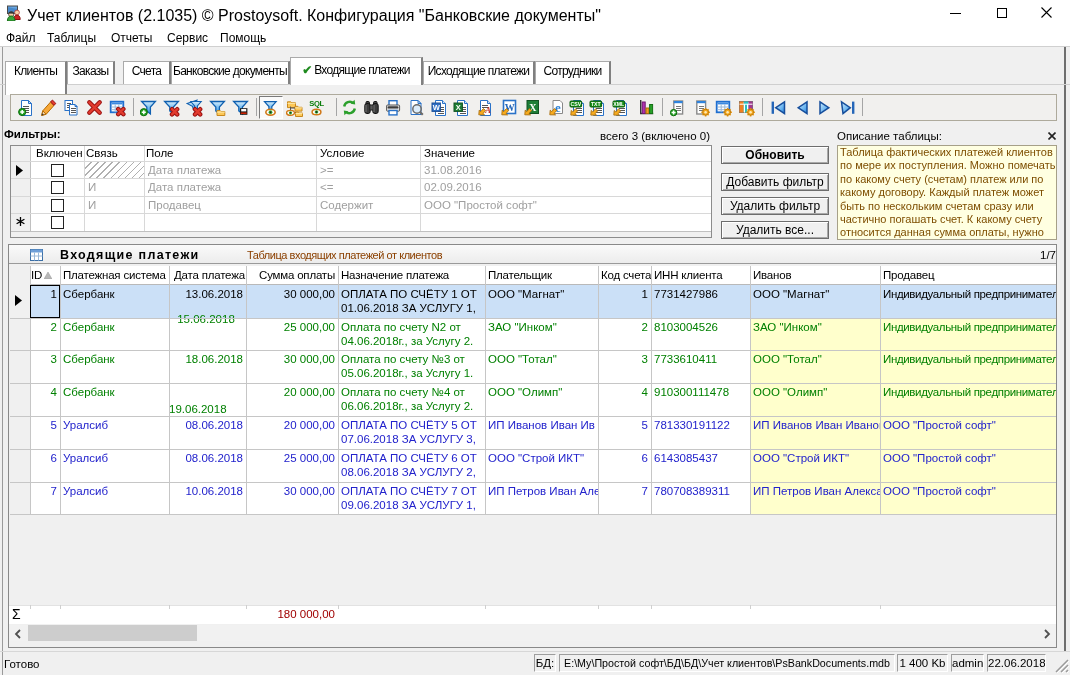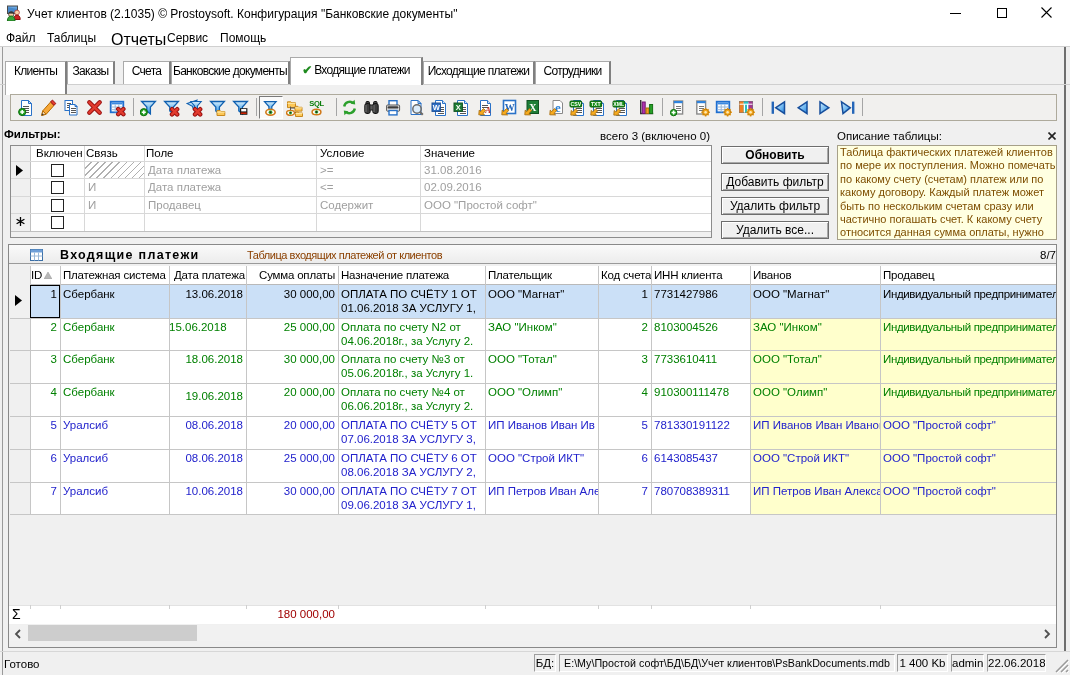--- a/index.html
+++ b/index.html
@@ -31,30 +31,30 @@
 <svg class="a" style="left:6px;top:5px" width="16" height="16" viewBox="0 0 16 16">
     <rect x="1" y="0.5" width="11" height="8.5" fill="#4a4a4a"></rect>
     <rect x="2" y="1.5" width="9" height="6.5" fill="#6aa6e0"></rect>
     <path d="M2 2.2l9 1.5v4H2z" fill="#3a7ec2" opacity=".7"></path>
     <circle cx="11" cy="7.5" r="2.4" fill="#f8d0a8" stroke="#a33" stroke-width=".8"></circle>
     <path d="M7.8 14.5c0-3 1.4-4.4 3.2-4.4s3.2 1.4 3.2 4.4z" fill="#cc2222" stroke="#881111"></path>
     <circle cx="5.2" cy="9.3" r="2.6" fill="#f8d0a8" stroke="#333" stroke-width=".8"></circle>
     <path d="M5.2 6.6c-1.6 0-2.8.8-2.8 2l5.6.2c.2-1.4-1.2-2.2-2.8-2.2z" fill="#333"></path>
     <path d="M1.4 16c0-3.4 1.7-5 3.8-5s3.8 1.6 3.8 5z" fill="#3aa63a" stroke="#1c701c"></path>
   </svg>
-<div class="a" style="left:27px;top:7px;font-size:12px">Учет клиентов (2.1035) © Prostoysoft. Конфигурация "Банковские документы"</div>
+<div class="a" style="left:27px;top:7px;font-size:16px">Учет клиентов (2.1035) © Prostoysoft. Конфигурация "Банковские документы"</div>
 <div class="a" style="left:950px;top:13px;width:11px;height:1px;background:#000"></div>
 <div class="a" style="left:997px;top:8px;width:10px;height:10px;border:1px solid #000"></div>
 <svg class="a" style="left:1041px;top:7px" width="11" height="11" viewBox="0 0 11 11">
     <path d="M0.5 0.5l10 10M10.5 0.5l-10 10" stroke="#000" stroke-width="1.1"></path>
   </svg>
 <div class="a" style="left:0;top:28px;width:1070px;height:19px;background:#fff;border-bottom:1px solid #d0d0d0"></div>
 <div class="a" style="left:6px;top:31px;font-size:12px">Файл</div>
 <div class="a" style="left:47px;top:31px;font-size:12px">Таблицы</div>
-<div class="a" style="left:111px;top:31px;font-size:16px">Отчеты</div>
+<div class="a" style="left:111px;top:31px;font-size:12px">Отчеты</div>
 <div class="a" style="left:167px;top:31px;font-size:12px">Сервис</div>
 <div class="a" style="left:220px;top:31px;font-size:12px">Помощь</div>
 <div class="a" style="left:2px;top:47px;width:1px;height:628px;background:#9a9a9a"></div>
 <div class="a" style="left:1064px;top:47px;width:2px;height:604px;background:#6f6f6f"></div>
 <div class="a" style="left:0;top:84px;width:1070px;height:1px;background:#cfcfcf"></div>
 <div class="tab" style="left:5px;top:61px;width:62px;height:34px;line-height:19px">Клиенты</div>
 <div class="tab" style="left:67px;top:61px;width:48px;height:23px;line-height:19px">Заказы</div>
 <div class="tab" style="left:123px;top:61px;width:48px;height:23px;line-height:19px">Счета</div>
 <div class="tab" style="left:171px;top:61px;width:119px;height:23px;line-height:19px">Банковские документы</div>
 <div class="tab" style="left:290px;top:57px;width:133px;height:28px;line-height:24px"><span style="color:#1e8a1e;font-weight:bold">✔</span> Входящие платежи</div>
@@ -343,21 +343,21 @@
 <div class="a" style="left:837px;top:145px;width:220px;height:95px;background:#ffffe1;border:1px solid #a6a088;padding:0 2px;font-size:11px;line-height:13.4px;color:#7e4e00;overflow:hidden;white-space:nowrap">Таблица фактических платежей клиентов<br>по мере их поступления. Можно помечать<br>по какому счету (счетам) платеж или по<br>какому договору. Каждый платеж может<br>быть по нескольким счетам сразу или<br>частично погашать счет. К какому счету<br>относится данная сумма оплаты, нужно</div>
 <div class="a" style="left:8px;top:244px;width:1049px;height:404px;background:#f0f0f0;border:1px solid #898989"></div>
 <div class="a" style="left:9px;top:245px;width:1047px;height:19px;background:linear-gradient(#fafafa,#ececec);border-bottom:1px solid #9a9a9a"></div>
 <svg class="a" style="left:30px;top:249px" width="13" height="13" viewBox="0 0 13 13">
     <rect x="0.5" y="0.5" width="12" height="11" fill="#fff" stroke="#3a6ea5"></rect>
     <rect x="0.5" y="0.5" width="12" height="3" fill="#6f9fd8"></rect>
     <path d="M0.5 7h12M4.5 3.5v8M8.5 3.5v8" stroke="#9ab8d8"></path>
   </svg>
 <div class="a" style="left:60px;top:248px;font-weight:bold;font-size:12.5px;letter-spacing:1.3px">Входящие платежи</div>
 <div class="a" style="left:247px;top:249px;font-size:11px;letter-spacing:-0.45px;color:#8b4000">Таблица входящих платежей от клиентов</div>
-<div class="a" style="left:1040px;top:249px;font-size:11.5px">8/7</div>
+<div class="a" style="left:1040px;top:249px;font-size:11.5px">1/7</div>
 <div class="a" style="left:10px;top:266px;width:1046px;height:19px;background:#fff;border-bottom:1px solid #b9b9b9"></div>
 <div class="a" style="left:10px;top:266px;width:20px;height:19px;background:#f0f0f0"></div>
 <div class="a" style="left:10px;top:285px;width:1046px;height:229px;background:#fff"></div>
 <div class="a" style="left:10px;top:285px;width:20px;height:229px;background:#f0f0f0"></div>
 <div class="a" style="left:750px;top:318px;width:306px;height:196px;background:#ffffcc"></div>
 <div class="a" style="left:30px;top:285px;width:1026px;height:33px;background:#cbe0f7"></div>
 <div class="a" style="left:30px;top:285px;width:30px;height:33px;border:1px solid #000;background:#cbe0f7"></div>
 <svg class="a" style="left:14px;top:295px" width="9" height="12" viewBox="0 0 9 12">
     <path d="M1 0l7 5.5L1 11z" fill="#000"></path>
   </svg>
@@ -379,41 +379,41 @@
 <div class="cell" style="left:169px;top:287px;width:74px;text-align:right;color:#000">13.06.2018</div>
 <div class="cell" style="left:246px;top:287px;width:89px;text-align:right;color:#000">30 000,00</div>
 <div class="cell" style="left:341px;top:287px;width:144px;color:#000;white-space:normal">ОПЛАТА ПО СЧЁТУ 1 ОТ<br>01.06.2018 ЗА УСЛУГУ 1,</div>
 <div class="cell" style="left:488px;top:287px;width:110px;color:#000">ООО "Магнат"</div>
 <div class="cell" style="left:598px;top:287px;width:50px;text-align:right;color:#000">1</div>
 <div class="cell" style="left:654px;top:287px;width:96px;color:#000">7731427986</div>
 <div class="cell" style="left:753px;top:287px;width:127px;color:#000">ООО "Магнат"</div>
 <div class="cell" style="left:883px;top:287px;width:173px;color:#000;letter-spacing:-0.35px">Индивидуальный предприниматель</div>
 <div class="cell" style="left:30px;top:320px;width:27px;text-align:right;color:#008000">2</div>
 <div class="cell" style="left:63px;top:320px;width:103px;color:#008000">Сбербанк</div>
-<div class="cell" style="left:169px;top:320px;width:74px;text-align:left;color:#008000">15.06.2018</div>
+<div class="cell" style="left:169px;top:312px;width:74px;text-align:center;color:#008000">15.06.2018</div>
 <div class="cell" style="left:246px;top:320px;width:89px;text-align:right;color:#008000">25 000,00</div>
 <div class="cell" style="left:341px;top:320px;width:144px;color:#008000;white-space:normal">Оплата по счету N2 от<br>04.06.2018г., за Услугу 2.</div>
 <div class="cell" style="left:488px;top:320px;width:110px;color:#008000">ЗАО "Инком"</div>
 <div class="cell" style="left:598px;top:320px;width:50px;text-align:right;color:#008000">2</div>
 <div class="cell" style="left:654px;top:320px;width:96px;color:#008000">8103004526</div>
 <div class="cell" style="left:753px;top:320px;width:127px;color:#008000">ЗАО "Инком"</div>
 <div class="cell" style="left:883px;top:320px;width:173px;color:#008000;letter-spacing:-0.35px">Индивидуальный предприниматель</div>
 <div class="cell" style="left:30px;top:352px;width:27px;text-align:right;color:#008000">3</div>
 <div class="cell" style="left:63px;top:352px;width:103px;color:#008000">Сбербанк</div>
 <div class="cell" style="left:169px;top:352px;width:74px;text-align:right;color:#008000">18.06.2018</div>
 <div class="cell" style="left:246px;top:352px;width:89px;text-align:right;color:#008000">30 000,00</div>
 <div class="cell" style="left:341px;top:352px;width:144px;color:#008000;white-space:normal">Оплата по счету №3 от<br>05.06.2018г., за Услугу 1.</div>
 <div class="cell" style="left:488px;top:352px;width:110px;color:#008000">ООО "Тотал"</div>
 <div class="cell" style="left:598px;top:352px;width:50px;text-align:right;color:#008000">3</div>
 <div class="cell" style="left:654px;top:352px;width:96px;color:#008000">7733610411</div>
 <div class="cell" style="left:753px;top:352px;width:127px;color:#008000">ООО "Тотал"</div>
 <div class="cell" style="left:883px;top:352px;width:173px;color:#008000;letter-spacing:-0.35px">Индивидуальный предприниматель</div>
 <div class="cell" style="left:30px;top:385px;width:27px;text-align:right;color:#008000">4</div>
 <div class="cell" style="left:63px;top:385px;width:103px;color:#008000">Сбербанк</div>
-<div class="cell" style="left:169px;top:389px;width:74px;text-align:right;color:#008000">19.06.2018</div>
+<div class="cell" style="left:169px;top:402px;width:74px;color:#008000">19.06.2018</div>
 <div class="cell" style="left:246px;top:385px;width:89px;text-align:right;color:#008000">20 000,00</div>
 <div class="cell" style="left:341px;top:385px;width:144px;color:#008000;white-space:normal">Оплата по счету №4 от<br>06.06.2018г., за Услугу 2.</div>
 <div class="cell" style="left:488px;top:385px;width:110px;color:#008000">ООО "Олимп"</div>
 <div class="cell" style="left:598px;top:385px;width:50px;text-align:right;color:#008000">4</div>
 <div class="cell" style="left:654px;top:385px;width:96px;color:#008000">910300111478</div>
 <div class="cell" style="left:753px;top:385px;width:127px;color:#008000">ООО "Олимп"</div>
 <div class="cell" style="left:883px;top:385px;width:173px;color:#008000;letter-spacing:-0.35px">Индивидуальный предприниматель</div>
 <div class="cell" style="left:30px;top:418px;width:27px;text-align:right;color:#2222cc">5</div>
 <div class="cell" style="left:63px;top:418px;width:103px;color:#2222cc">Уралсиб</div>
 <div class="cell" style="left:169px;top:418px;width:74px;text-align:right;color:#2222cc">08.06.2018</div>

